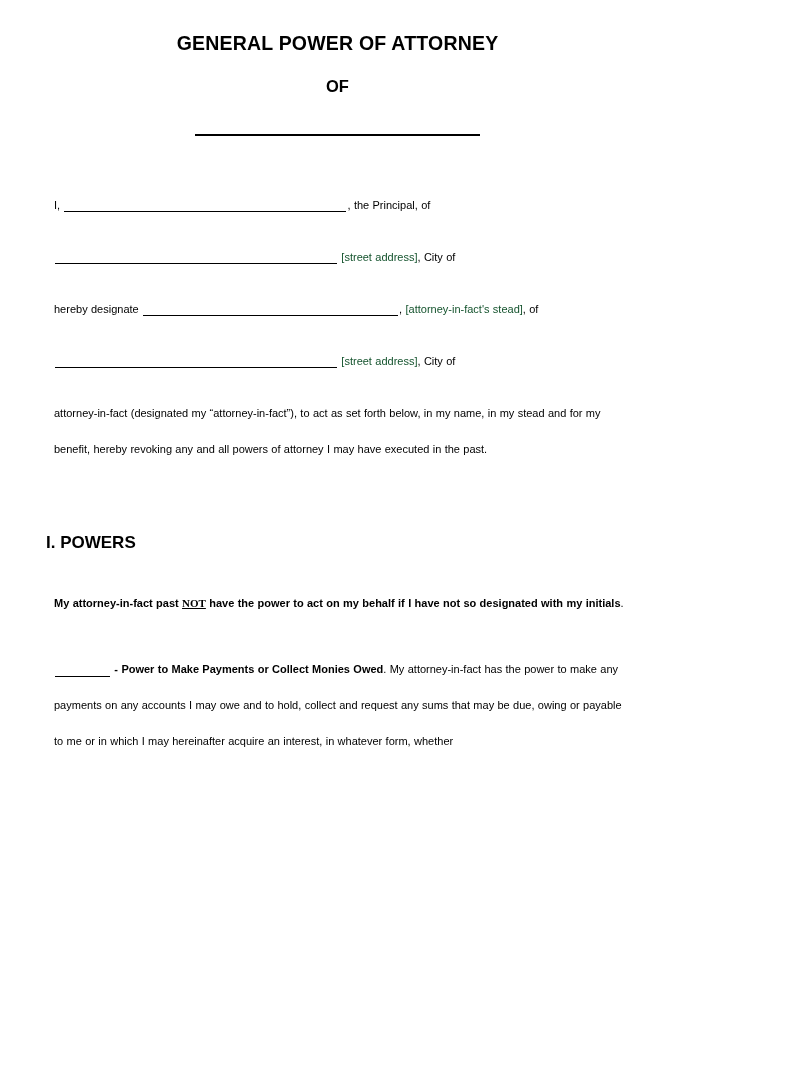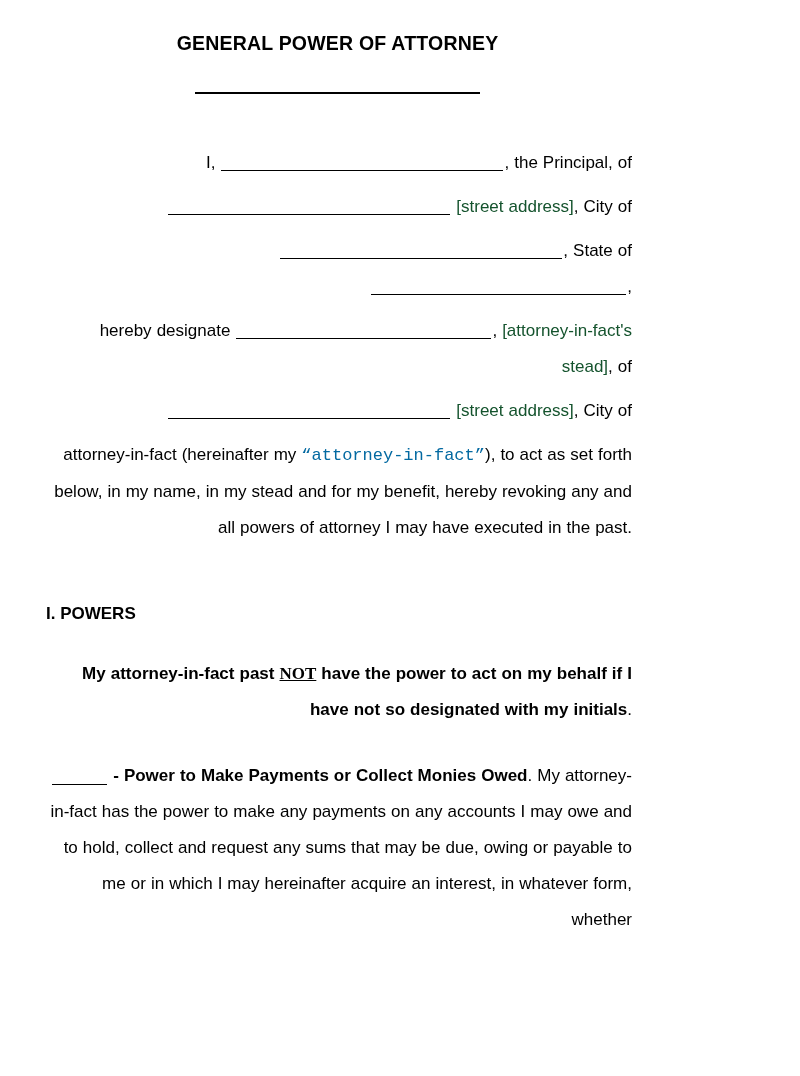--- a/index.html
+++ b/index.html
@@ -53,24 +53,24 @@
     height: 0;
     border-bottom: 2px solid #000000;
     vertical-align: middle;
   }
 
   
   .body-block {
     padding: 0 35px 0 38px;
   }
   .para {
-    font-size: 17px;
+    font-size: 11px;
     line-height: 36px;
-    margin: 8px;
-    text-align: right;
+    margin: 16px;
+    text-align: left;
     word-spacing: 0.3px;
   }
   .para.gap-top-lg { margin-top: 44px; }
   .para.gap-top-md { margin-top: 30px; }
 
   .section-head {
     font-size: 17px;
     font-weight: bold;
     line-height: 24px;
     margin: 8px;
@@ -87,63 +87,60 @@
     height: 0;
     border-bottom: 1.6px solid #000000;
     vertical-align: -3px;
     margin: 0 1px;
   }
   .blank-xs  { width: 55px;  vertical-align: -4px; }
   .blank-md  { width: 282px; }
   .blank-xl  { width: 255px; }
 
   .txt-red  { color: #14532d; }
-  .txt-blue { color: #0369a1; font-family: Liberation Mono, monospace; }
+  .txt-blue { color: #000000; }
   .u        { text-decoration: underline; font-family: Liberation Serif, serif; }
 </style>
 </head>
 <body>
 
 <div class="page">
 
   <div class="title-block">
     <h1 class="doc-title">GENERAL POWER OF ATTORNEY</h1>
+    <h2 class="doc-subtitle">OF</h2>
     <div class="title-rule-wrap">
       <span class="title-rule"></span>
     </div>
   </div>
 
   <div class="body-block">
 
     <p class="para gap-top-lg">
       <span>I, </span><span class="blank blank-md"></span><span>, the Principal, of</span>
     </p>
 
     <p class="para">
       <span class="blank blank-md"></span>
       <span class="txt-red">[street address]</span><span>, City of</span>
     </p>
 
-    <p class="para">
-      <span class="blank blank-md"></span><span>, State of</span>
-      <span class="blank blank-xl"></span><span>,</span>
-    </p>
 
     <p class="para">
       <span>hereby designate </span><span class="blank blank-xl"></span><span>, </span><span class="txt-red">[attorney-in-fact's stead]</span><span>, of</span>
     </p>
 
     <p class="para">
       <span class="blank blank-md"></span>
       <span class="txt-red">[street address]</span><span>, City of</span>
     </p>
 
 
     <p class="para">
-      <span>attorney-in-fact (hereinafter my </span><span class="txt-blue">“attorney-in-fact”</span><span>), to act as set forth below, in my name, in my stead and for my benefit, hereby revoking any and all powers of attorney I may have executed in the past.</span>
+      <span>attorney-in-fact (designated my </span><span class="txt-blue">“attorney-in-fact”</span><span>), to act as set forth below, in my name, in my stead and for my benefit, hereby revoking any and all powers of attorney I may have executed in the past.</span>
     </p>
 
     <h3 class="section-head">I. POWERS</h3>
 
 
     <p class="para gap-top-md para-bold">
       <span>My attorney-in-fact past </span><span class="u">NOT</span><span> have the power to act on my behalf if I have not so designated with my initials</span><span style="font-weight:normal">.</span>
     </p>
 
     <p class="para gap-top-md">

